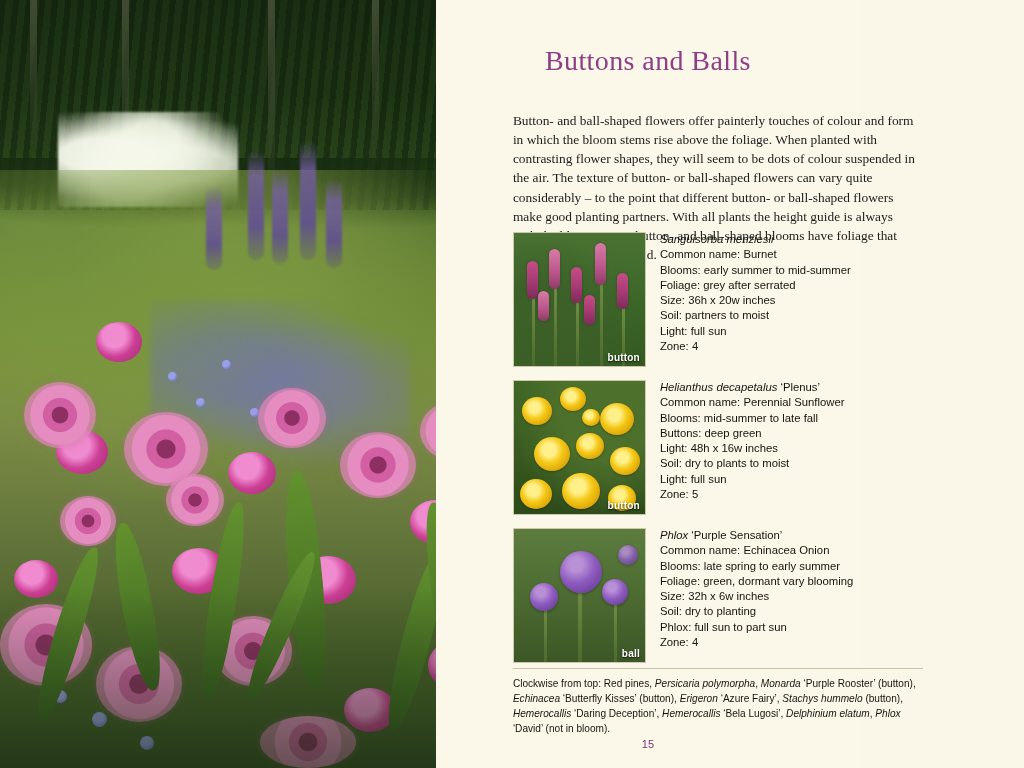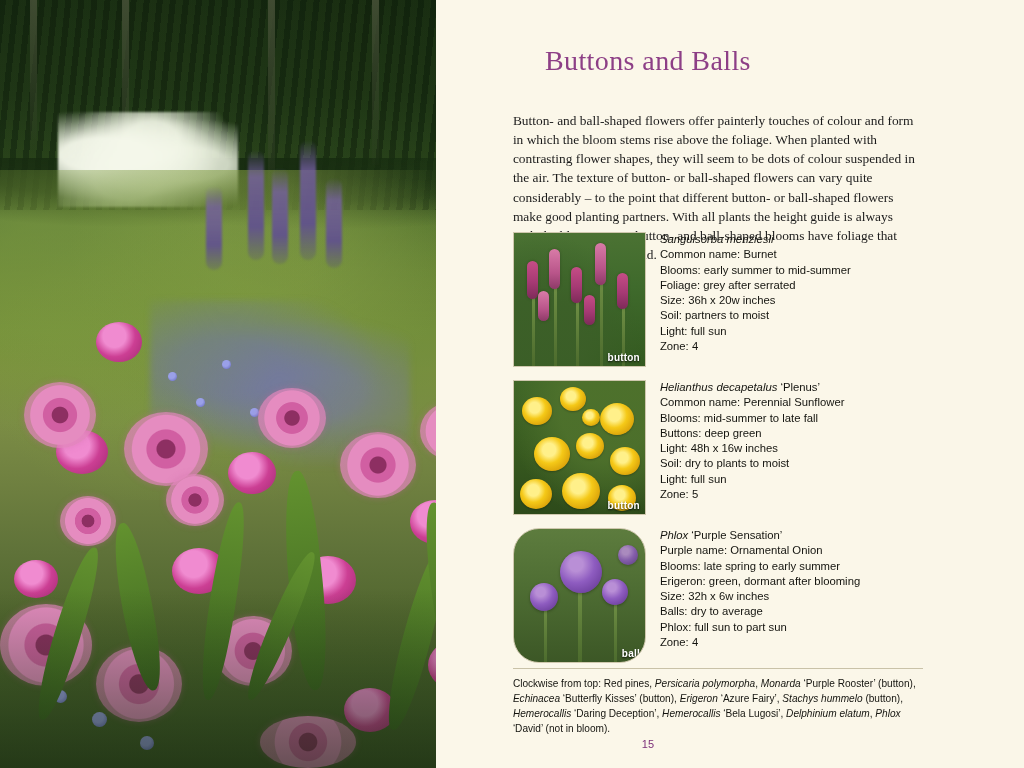--- a/index.html
+++ b/index.html
@@ -219,21 +219,20 @@
   .yflower {
     position: absolute;
     border-radius: 50%;
     background: radial-gradient(circle at 42% 38%, #fff08a 0 22%, #f5c918 45%, #d79d08 80%, #b87f05 100%);
     box-shadow: 0 1px 2px rgba(0,0,0,0.25);
   }
   
   .t3 {
     background:
       linear-gradient(180deg, #5d7c3e 0%, #4e6d33 45%, #3c5726 100%);
-    border-radius: 26px;
   }
   .globe {
     position: absolute;
     border-radius: 50%;
     background: radial-gradient(circle at 38% 32%, #b98fd6 0 18%, #8e5cc0 48%, #6b3e9b 85%, #53307b 100%);
     box-shadow: 0 1px 3px rgba(0,0,0,0.3);
   }
   .stem {
     position: absolute;
     width: 3px;
@@ -421,25 +420,25 @@
           <div class="stem" style="left:30px; top:74px; height:62px;"></div>
           <div class="stem" style="left:100px; top:70px; height:66px;"></div>
           <div class="globe" style="left:46px; top:22px; width:42px; height:42px;"></div>
           <div class="globe" style="left:16px; top:54px; width:28px; height:28px;"></div>
           <div class="globe" style="left:88px; top:50px; width:26px; height:26px;"></div>
           <div class="globe" style="left:104px; top:16px; width:20px; height:20px; opacity:.85;"></div>
           <div class="thumb-tag">ball</div>
         </div>
         <div class="details">
           <div class="latin"><span>Phlox</span> <span class="cultivar">‘Purple Sensation’</span></div>
-          <div>Purple name: Ornamental Onion</div>
+          <div>Common name: Echinacea Onion</div>
           <div>Blooms: late spring to early summer</div>
-          <div>Erigeron: green, dormant after blooming</div>
+          <div>Foliage: green, dormant vary blooming</div>
           <div>Size: 32h x 6w inches</div>
-          <div>Balls: dry to average</div>
+          <div>Soil: dry to planting</div>
           <div>Phlox: full sun to part sun</div>
           <div>Zone: 4</div>
         </div>
       </div>
 
     </div>
 
     <div class="caption-rule"></div>
 
     <div class="caption">

